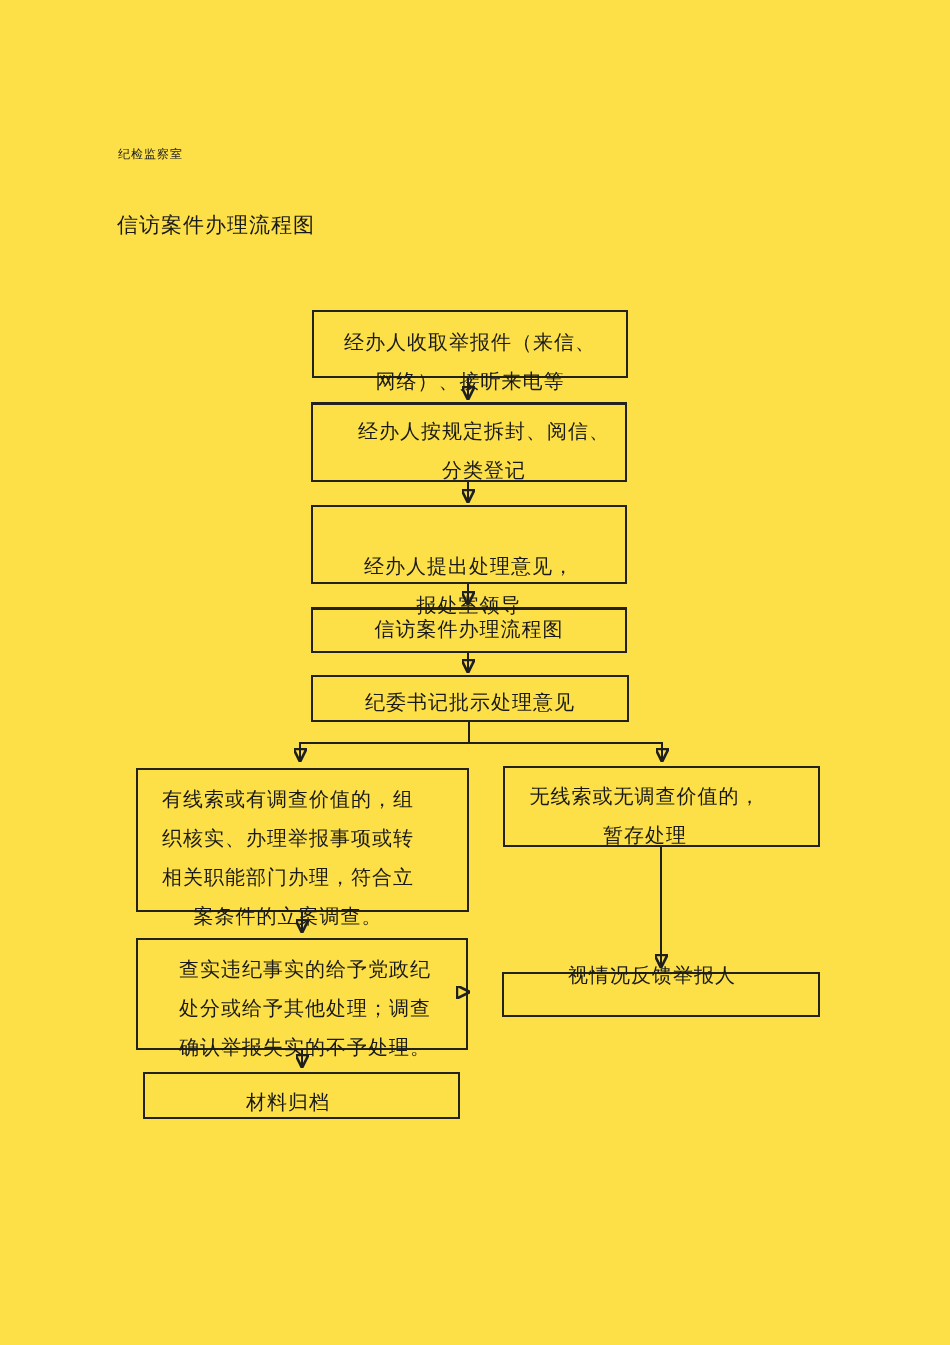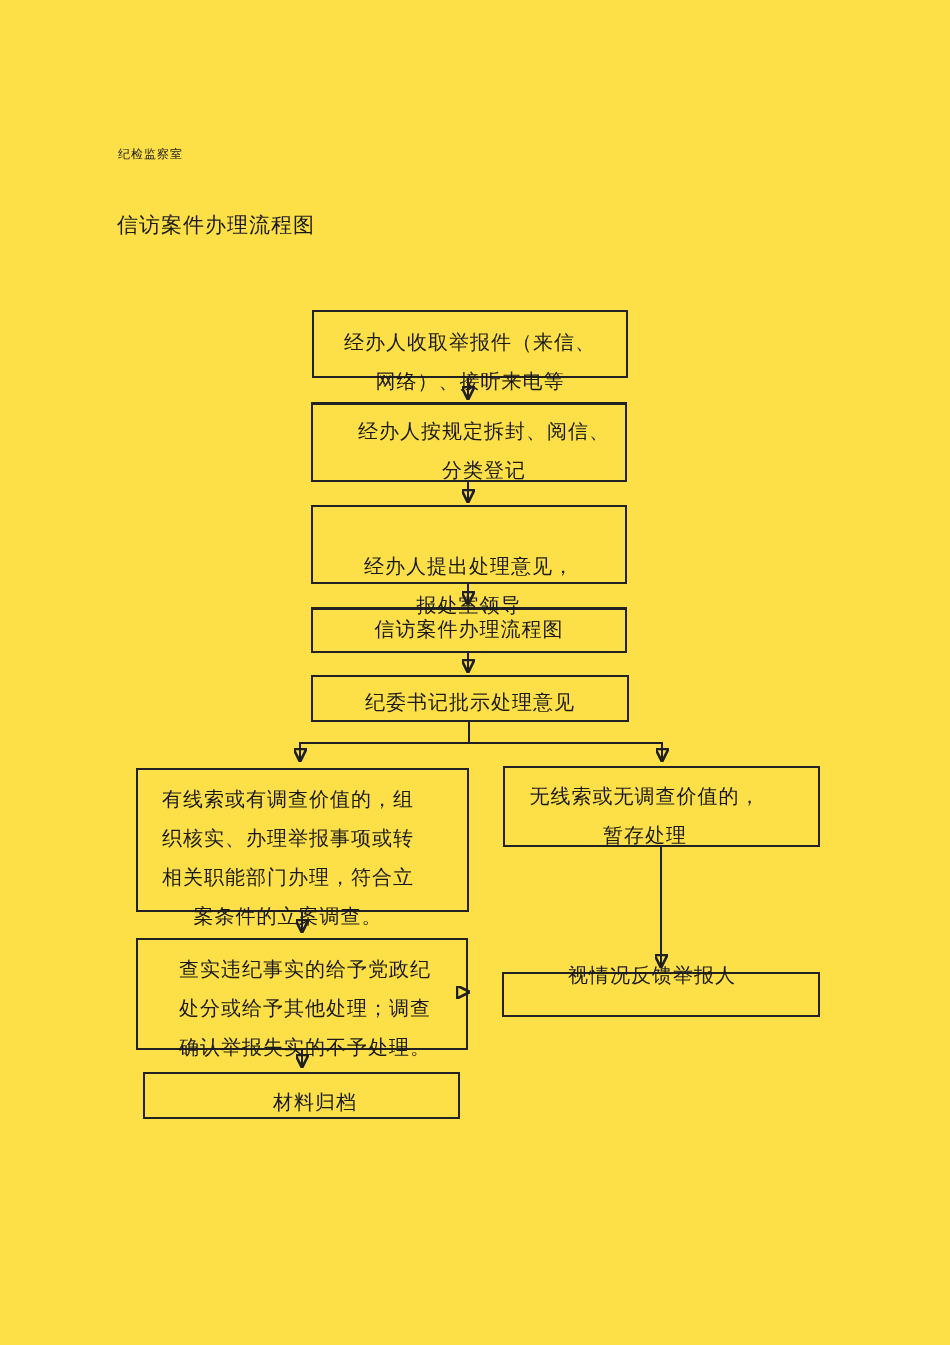--- a/index.html
+++ b/index.html
@@ -55,21 +55,21 @@
   #txt-e { left: 311px; top: 683px; width: 318px; }
   #box-f { left: 136px; top: 768px; width: 333px; height: 144px; }
   #txt-f { left: 138px; top: 780px; width: 300px; }
   #box-g { left: 503px; top: 766px; width: 317px; height: 81px; }
   #txt-g { left: 500px; top: 777px; width: 290px; }
   #box-h { left: 136px; top: 938px; width: 332px; height: 112px; }
   #txt-h { left: 137px; top: 950px; width: 300px; padding-left: 18px; }
   #box-i { left: 502px; top: 972px; width: 318px; height: 45px; }
   #txt-i { left: 502px; top: 956px; width: 300px; }
   #box-j { left: 143px; top: 1072px; width: 317px; height: 47px; }
-  #txt-j { left: 143px; top: 1083px; width: 290px; padding-left: 27px; }
+  #txt-j { left: 143px; top: 1083px; width: 290px; }
   .connectors {
     position: absolute;
     left: 0; top: 0;
     width: 950px; height: 1345px;
     z-index: 5;
     pointer-events: none;
   }
   .connectors path, .connectors line {
     stroke: #1f1f1f;
     stroke-width: 2;

